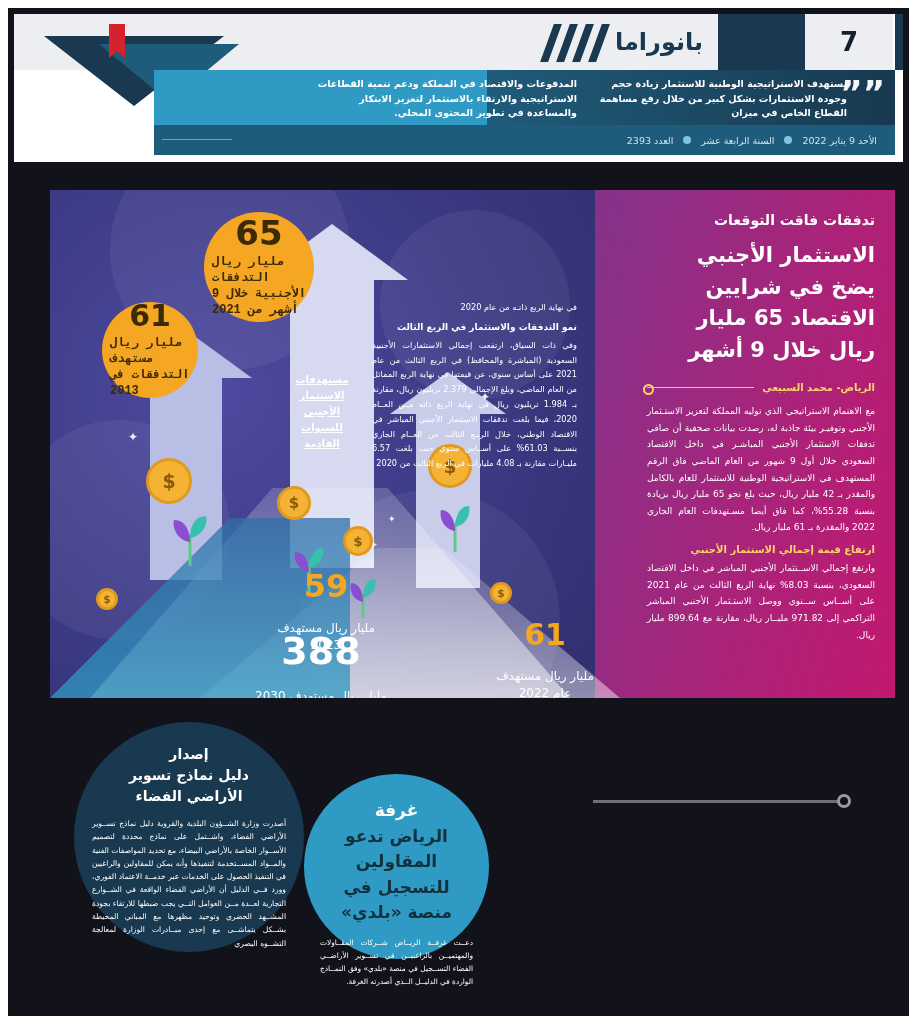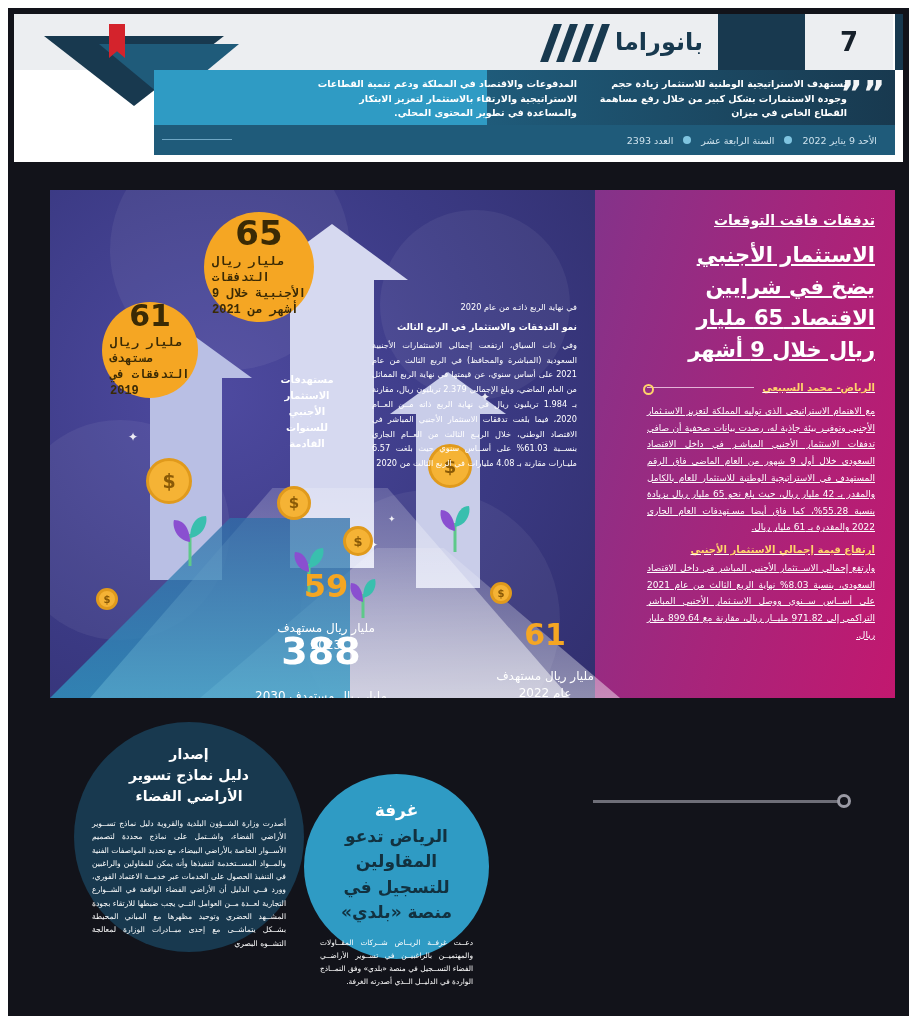--- a/index.html
+++ b/index.html
@@ -174,21 +174,21 @@
     color:#8a5a07; font-weight:bold;
   }
 
   
   .plant { position:absolute; }
 
   
   .article {
     position:absolute; right:0; top:0; width:264px; height:100%;
     padding:22px 20px 16px 16px;
-    color:#ffffff; direction:rtl; text-align:right;text-decoration:underline;
+    color:#ffffff; direction:rtl; text-align:right;
   }
   .kicker { color:#ffffff; font-size:14px; font-weight:bold; margin-bottom:12px; }
   .headline { font-size:21px; font-weight:bold; line-height:1.5; margin-bottom:16px; }
   .byline-row { display:flex; align-items:center; gap:8px; margin-bottom:10px; }
   .byline { color:#ffd36a; font-size:10px; font-weight:bold; }
   .byline-line { flex:1; height:1px; background:#e4b3d8; position:relative; }
   .byline-line::after{
     content:""; position:absolute; left:-4px; top:-3px;
     width:7px;height:7px;border-radius:50%; border:2px solid #ffd36a;
   }
@@ -346,37 +346,37 @@
             <path d="M20 29 C32 27 36 15 34 8 C24 8 20 20 20 29Z" fill="#39bfae"></path>
           </svg>
       </div>
 
       <div class="badge" style="left:154px; top:22px; width:110px;height:110px;">
         <span class="num" style="font-size:34px;">65</span>
         <span class="cap">مليار ريال التدفقات الأجنبية خلال 9 أشهر من 2021</span>
       </div>
       <div class="badge" style="left:52px; top:112px; width:96px;height:96px;">
         <span class="num" style="font-size:30px;">61</span>
-        <span class="cap">مليار ريال مستهدف التدفقات في 2019</span>
+        <span class="cap">مليار ريال مستهدف التدفقات في 2013</span>
       </div>
 
       <div class="numlabel" style="left:216px; top:380px; width:120px;">
         <div class="n" style="font-size:32px;">59</div>
         <div class="t">مليار ريال مستهدف 2023</div>
       </div>
       <div class="numlabel" style="left:196px; top:442px; width:150px;">
         <div class="n" style="font-size:38px;color:#ffffff;">388</div>
         <div class="t">مليار ريال مستهدف 2030</div>
       </div>
       <div class="numlabel" style="left:440px; top:430px; width:110px;">
         <div class="n" style="font-size:30px;">61</div>
         <div class="t">مليار ريال مستهدف عام 2022</div>
       </div>
 
-      <div class="vlabel" style="left:222px; top:182px; width:70px;">مستهدفات الاستثمار الأجنبي للسنوات القادمة</div>
+      <div class="vlabel" style="left:237px; top:182px; width:70px;text-decoration:underline;">مستهدفات الاستثمار الأجنبي للسنوات القادمة</div>
 
       <div class="midcol">
         <div>في نهاية الربع ذاتـه من عام 2020</div>
         <div style="margin-top:4px;">
           <span class="mh">نمو التدفقات والاستثمار في الربع الثالث</span>
         </div>
         <div>وفي ذات السياق، ارتفعت إجمالي الاستثمارات الأجنبية السعودية (المباشرة والمحافظ) في الربع الثالث من عام 2021 على أساس سنوي، عن قيمتها في نهاية الربع المماثل من العام الماضي، وبلغ الإجمالي 2.379 تريليون ريال، مقارنة بـ 1.984 تريليون ريال في نهاية الربع ذاته مــن العــام 2020، فيما بلغت تدفقات الاستثمار الأجنبي المباشر في الاقتصاد الوطني، خلال الربـع الثالث من العــام الجاري بنســبة 61.03% على أســاس سنوي حيث بلغت 6.57 مليـارات مقارنة بـ 4.08 مليارات في الربع الثالث من 2020</div>
       </div>
 
       <div class="article">

